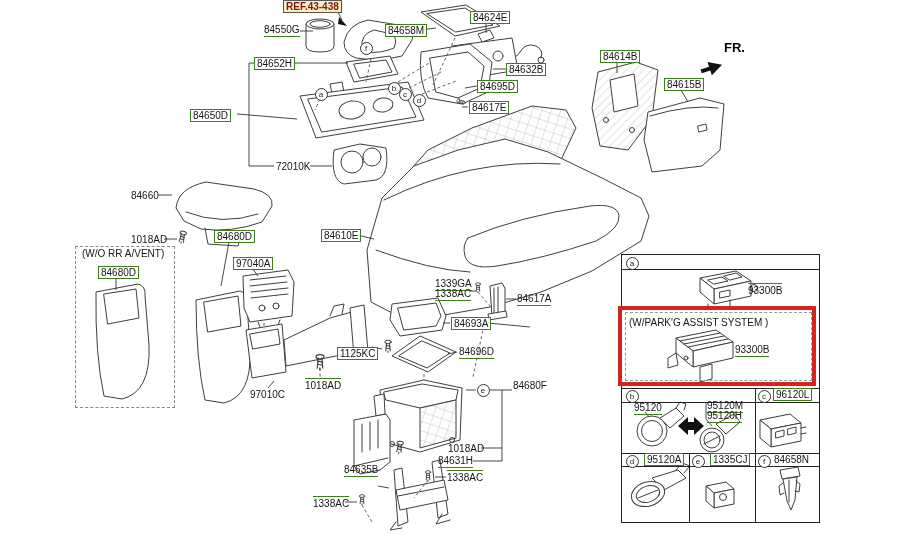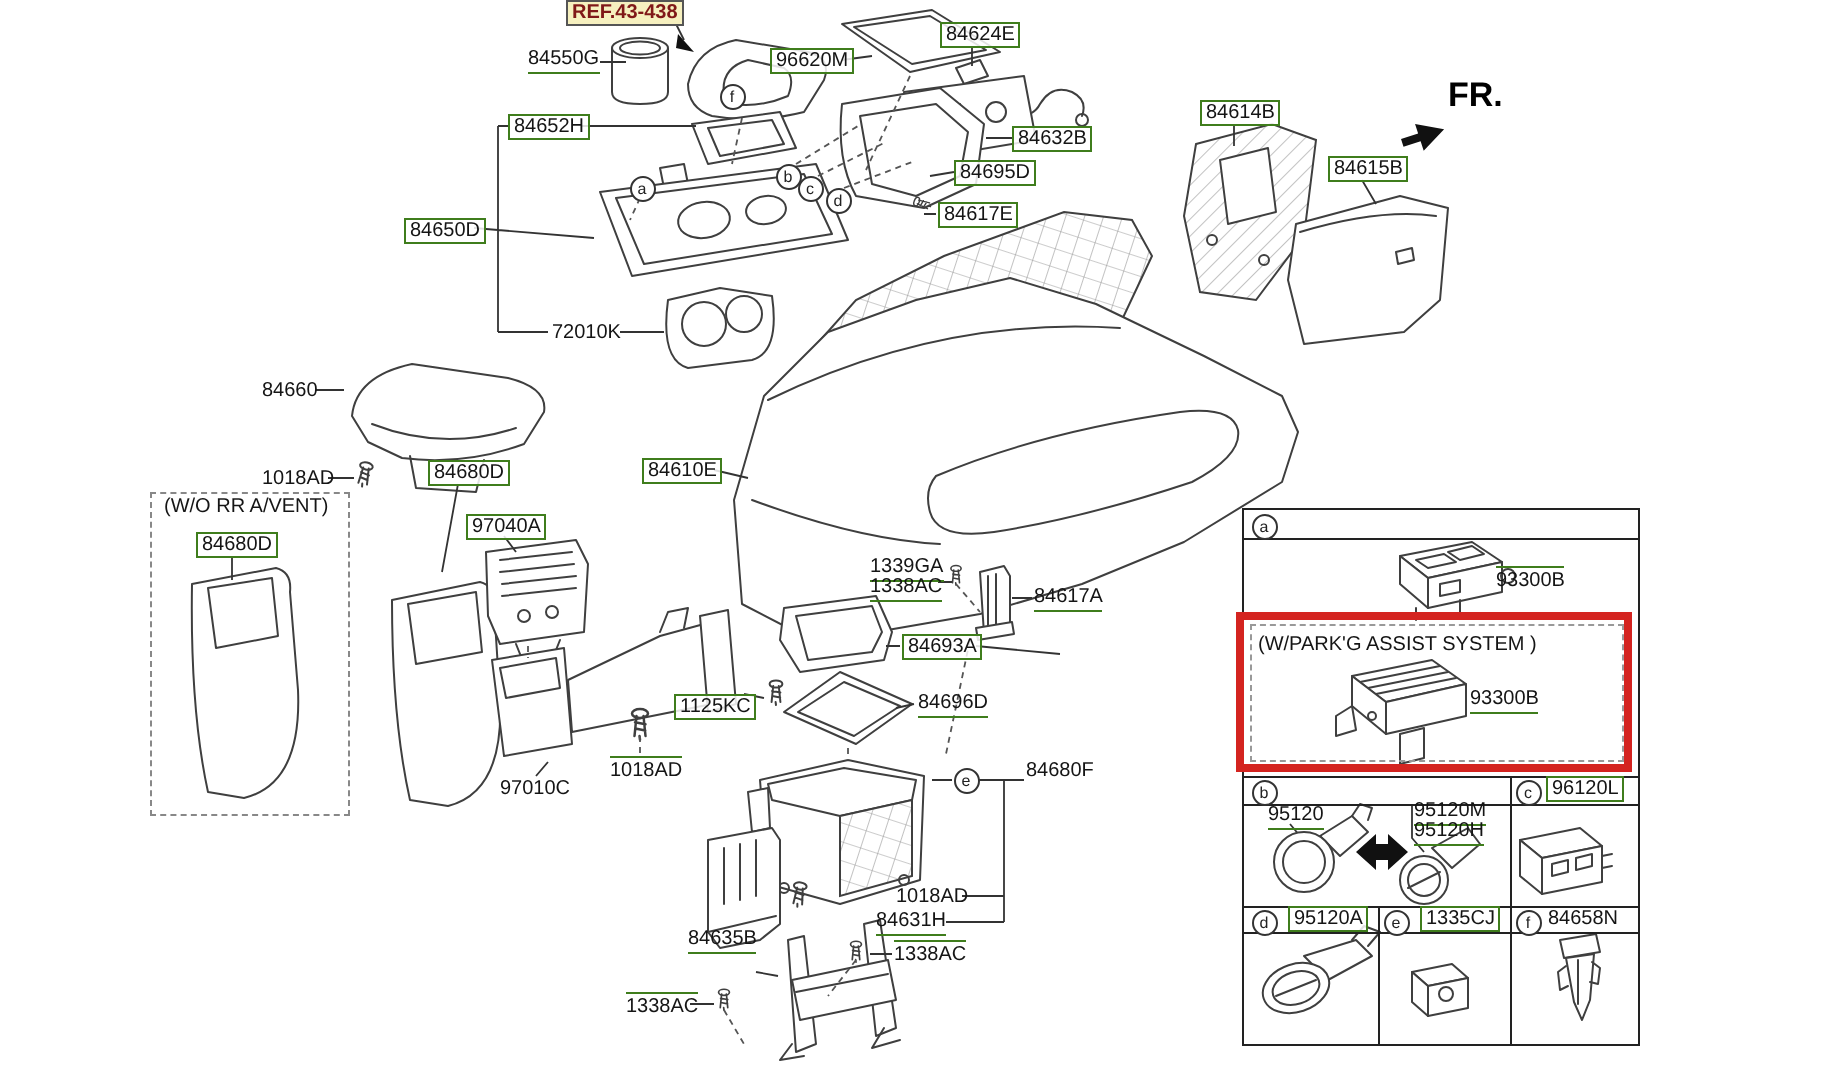--- a/index.html
+++ b/index.html
@@ -9,21 +9,21 @@
   .s{fill:none;stroke:#3f3f3f;stroke-width:1;stroke-linejoin:round;stroke-linecap:round}
   .sf{fill:#fff;stroke:#3f3f3f;stroke-width:1;stroke-linejoin:round}
   .ld{fill:none;stroke:#333;stroke-width:.9}
   .ldd{fill:none;stroke:#555;stroke-width:.9;stroke-dasharray:3 2.5}
   .blk{fill:#111;stroke:none}
   .lbl{position:absolute;font-size:10px;line-height:11px;color:#151515;white-space:nowrap;z-index:3}
   .lbl.box{border:1px solid var(--link_green);padding:0 2px;background:rgba(255,255,255,.85)}
   .lbl.ul{border-bottom:1px solid var(--link_green);padding-bottom:1px}
   .lbl.ol{border-top:1px solid var(--link_green);padding-top:1px}
   .lbl.ref{background:var(--ref_bg);color:var(--ref_text);border:1px solid #555;font-weight:700;padding:0 2px}
-  .lbl.fr{font-weight:700;font-size:17px;color:#000}
+  .lbl.fr{font-weight:700;font-size:13px;color:#000}
   .co{position:absolute;width:11px;height:11px;border:1px solid #333;border-radius:50%;background:#fff;
       font-size:8px;line-height:11px;text-align:center;color:#222;z-index:4}
   .wo-box{position:absolute;left:75px;top:246px;width:98px;height:160px;border:1px dashed #888;z-index:0}
   .panel-frame{position:absolute;left:621px;top:254px;width:197px;height:267px;border:1px solid #222;z-index:2}
   .ph{position:absolute;left:0;right:0;height:1px;background:#222}
   .pv{position:absolute;width:1px;background:#222}
   .redbox{position:absolute;left:618px;top:306px;width:198px;height:80px;border:4px solid var(--highlight_red);
           box-sizing:border-box;z-index:2}
   .dashedbox{position:absolute;left:625px;top:312px;width:185px;height:67px;border:1px dashed #999;z-index:2}
 </style>
@@ -282,27 +282,27 @@
 
     <g>
       <path class="sf" d="M780 470 L798 467 L800 476 L782 479 Z"></path>
       <path class="sf" d="M783 479 L797 477 L795 500 L791 510 L787 501 Z"></path>
       <path class="s" d="M789 480 L789 502 M783 483 L779 486 L780 495 L784 493 M796 481 L800 484 L799 492 L795 491"></path>
     </g>
   </svg>
 
   <div class="lbl ref" style="left:283px;top:0px">REF.43-438</div>
   <div class="lbl ul" style="left:264px;top:24px">84550G</div>
-  <div class="lbl box" style="left:385px;top:24px">96620M</div>
+  <div class="lbl box" style="left:385px;top:24px">84658M</div>
   <div class="lbl box" style="left:470px;top:11px">84624E</div>
   <div class="lbl box" style="left:506px;top:63px">84632B</div>
   <div class="lbl box" style="left:477px;top:80px">84695D</div>
   <div class="lbl box" style="left:469px;top:101px">84617E</div>
   <div class="lbl box" style="left:254px;top:57px">84652H</div>
-  <div class="lbl box" style="left:202px;top:109px">84650D</div>
+  <div class="lbl box" style="left:190px;top:109px">84650D</div>
   <div class="lbl plain" style="left:276px;top:161px">72010K</div>
   <div class="lbl plain" style="left:131px;top:190px">84660</div>
   <div class="lbl plain" style="left:131px;top:234px">1018AD</div>
   <div class="lbl box" style="left:214px;top:230px">84680D</div>
   <div class="lbl plain" style="left:82px;top:248px">(W/O RR A/VENT)</div>
   <div class="lbl box" style="left:98px;top:266px">84680D</div>
   <div class="lbl box" style="left:233px;top:257px">97040A</div>
   <div class="lbl box" style="left:321px;top:229px">84610E</div>
   <div class="lbl ul" style="left:435px;top:278px">1339GA</div>
   <div class="lbl ul" style="left:435px;top:288px">1338AC</div>

